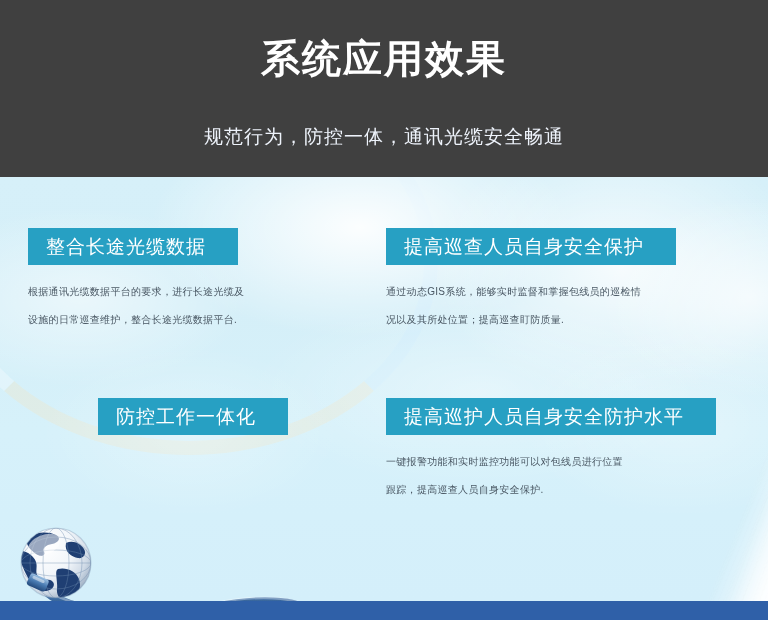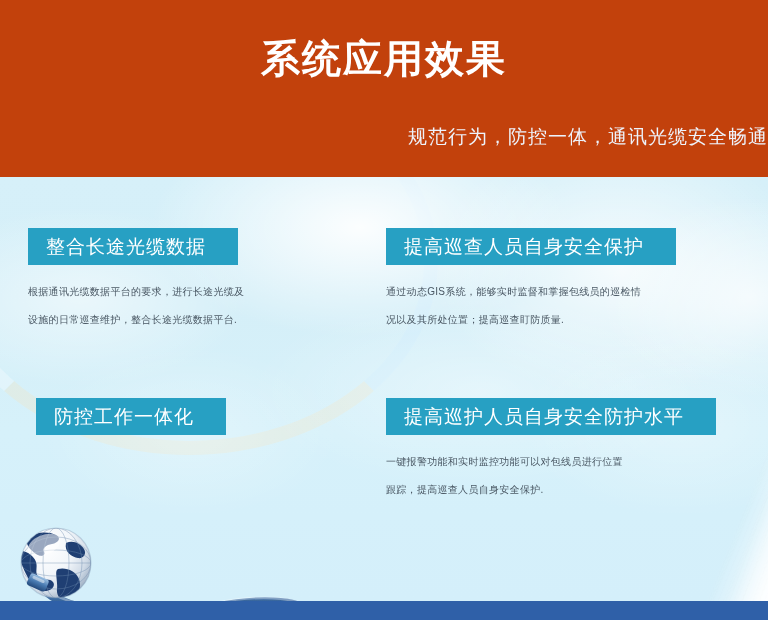--- a/index.html
+++ b/index.html
@@ -22,42 +22,42 @@
     overflow: hidden;
   }
 
   
   .header {
     position: absolute;
     left: 0;
     top: 0;
     width: 768px;
     height: 177px;
-    background: #c2410c;
+    background: #404040;
     overflow: hidden;
   }
   .header-title {
     position: absolute;
     left: 0;
     top: 33px;
     width: 768px;
     text-align: center;
     color: #ffffff;
     font-size: 39px;
     font-weight: 700;
     letter-spacing: 2px;
     line-height: 52px;
     white-space: nowrap;
   }
   .header-subtitle {
     position: absolute;
     left: 0;
     top: 123px;
     width: 768px;
-    text-align: right;
+    text-align: center;
     color: #eef3fb;
     font-size: 19px;
     font-weight: 400;
     letter-spacing: 1px;
     line-height: 28px;
     white-space: nowrap;
   }
 
   
   .sky {
@@ -132,21 +132,21 @@
     left: 0;
     top: 177px;
     width: 768px;
     height: 424px;
   }
   .card {
     position: absolute;
   }
   .card-1 { left: 28px;  top: 51px;  width: 330px; }
   .card-2 { left: 386px; top: 51px;  width: 355px; }
-  .card-3 { left: 36px;  top: 221px; width: 330px; }
+  .card-3 { left: 28px;  top: 221px; width: 330px; text-align: center; }
   .card-4 { left: 386px; top: 221px; width: 355px; }
 
   .badge {
     display: inline-block;
     background: #27a0c3;
     color: #ffffff;
     font-size: 19px;
     font-weight: 400;
     letter-spacing: 1px;
     line-height: 37px;

